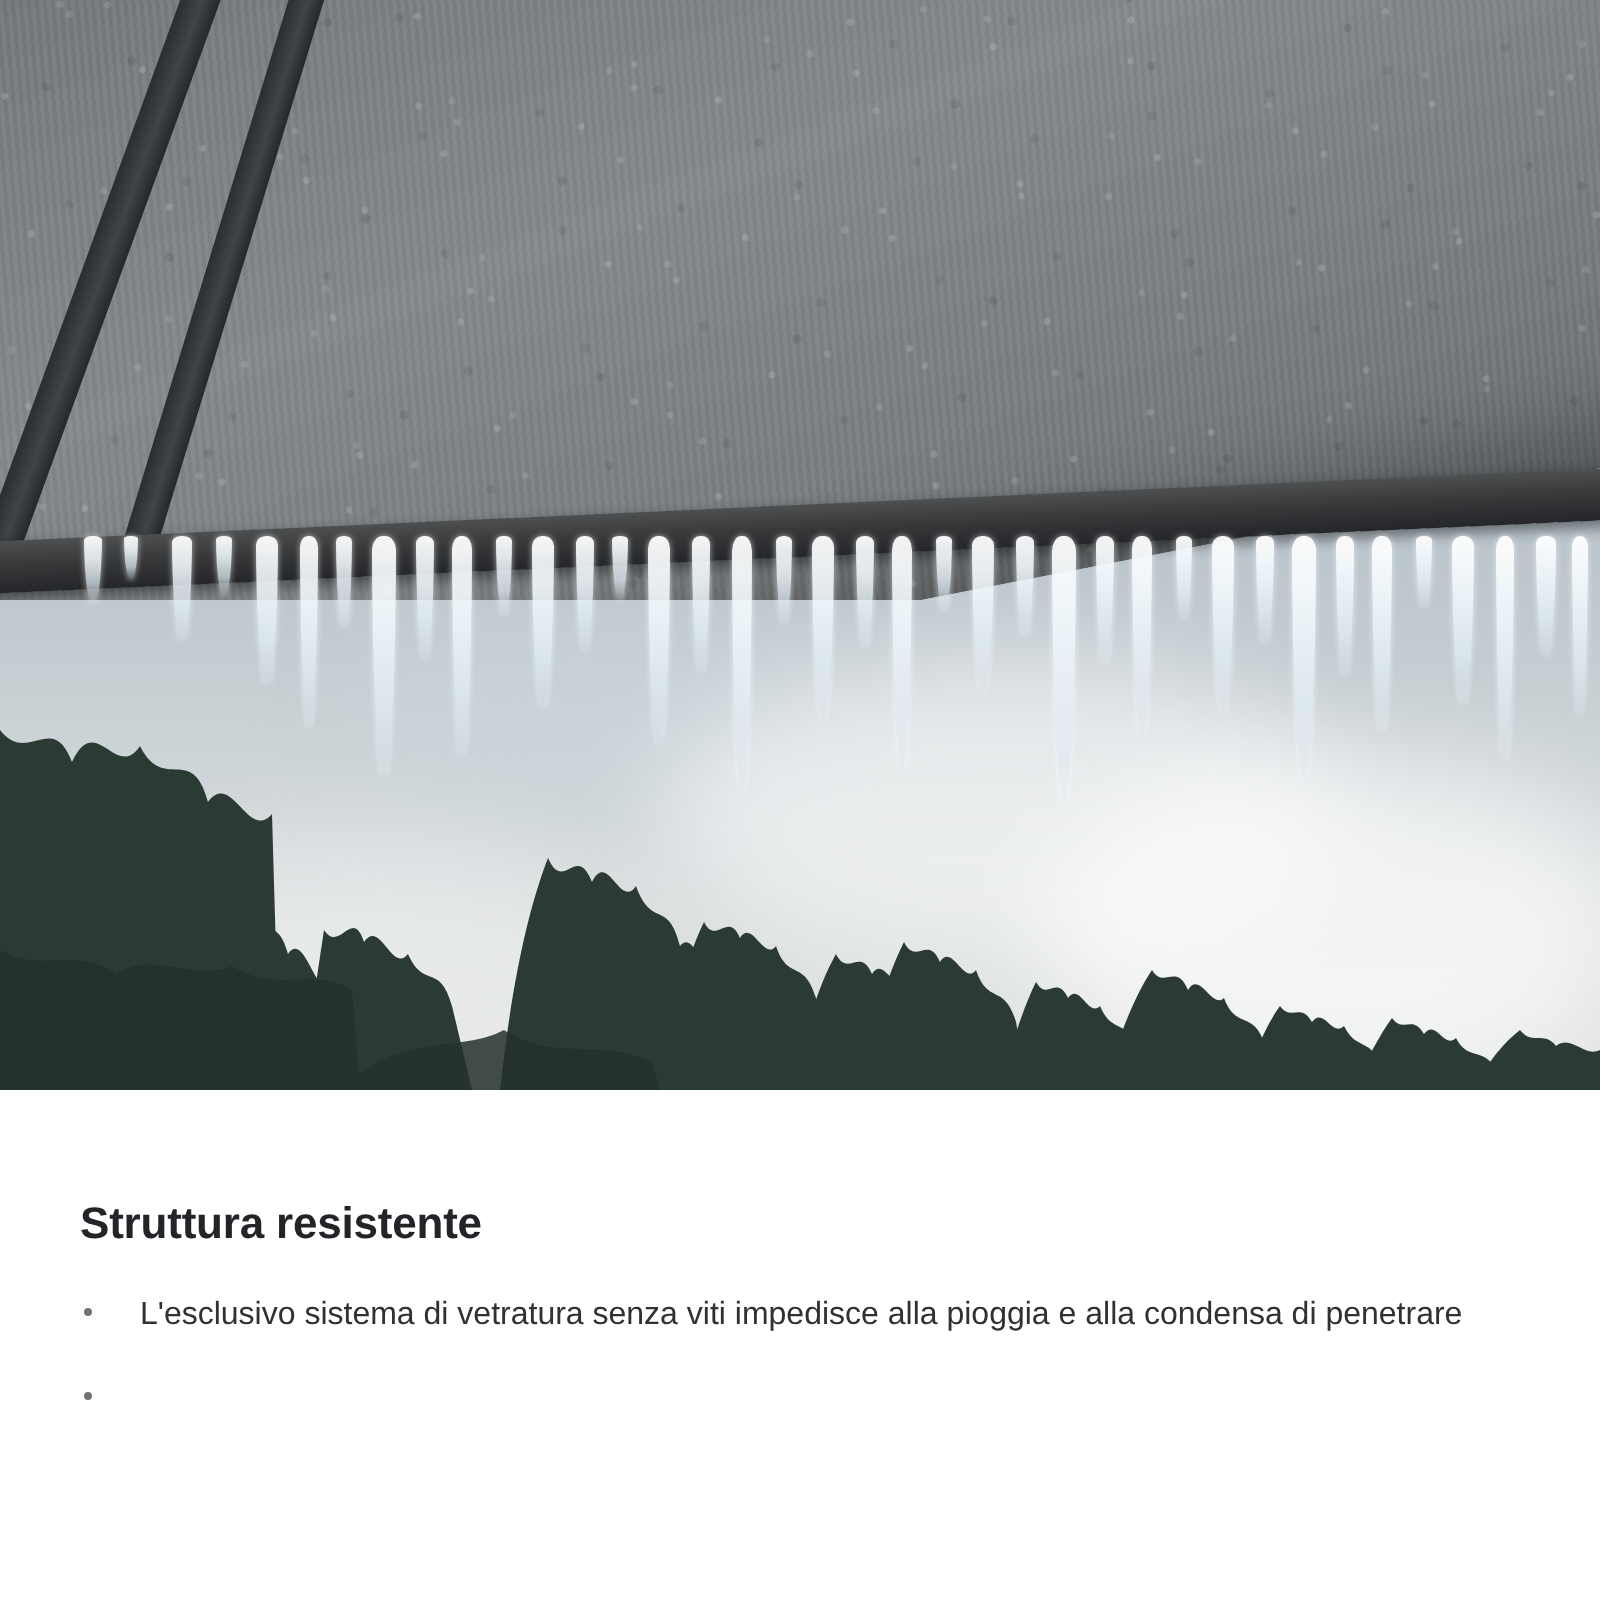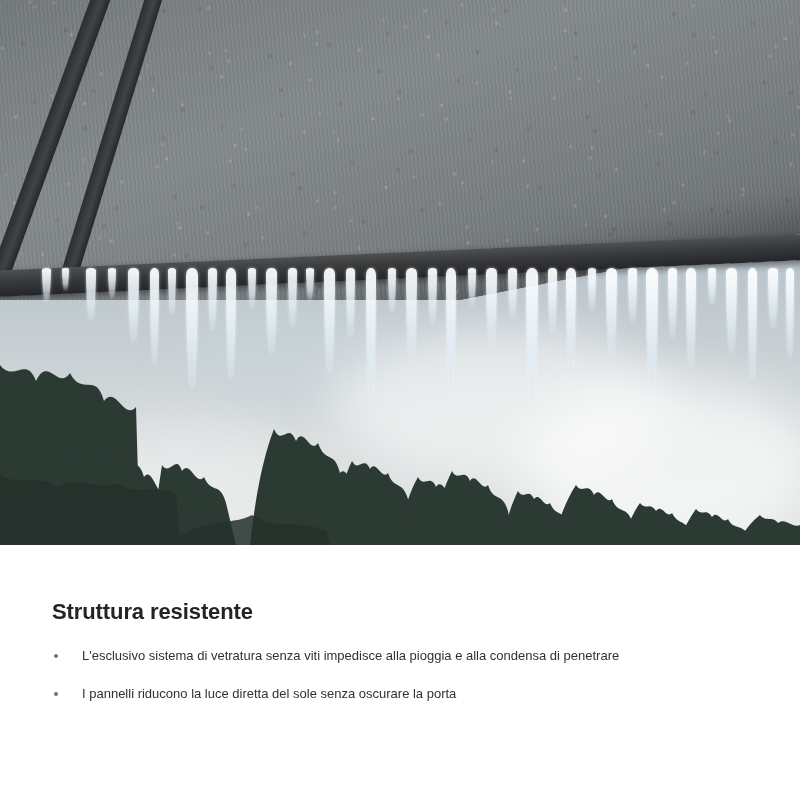--- a/index.html
+++ b/index.html
@@ -150,41 +150,41 @@
       rgba(240,248,252,0.88) 35%,
       rgba(226,238,246,0.72) 70%,
       rgba(220,234,244,0.25) 100%);
     border-radius: 45% 45% 50% 50% / 6% 6% 96% 96%;
     box-shadow: 0 0 3px rgba(255,255,255,0.6);
   }
 
   
   .content {
     flex: 1;
-    padding: 54px 52px 0 52px;
+    padding: 54px 52px 0 40px;
     box-sizing: border-box;
     background: #ffffff;
   }
   .heading {
     font-size: 22px;
     font-weight: bold;
     color: #222428;
     margin: 0 0 22px 0;
     letter-spacing: -0.1px;
   }
   ul.bullets {
     list-style: none;
     margin: 0;
     padding: 0;
   }
   ul.bullets li {
     position: relative;
     padding-left: 30px;
     margin-bottom: 20px;
-    font-size: 13px;
+    font-size: 16px;
     line-height: 1.35;
     color: #2f3134;
   }
   ul.bullets li .dot {
     position: absolute;
     left: 2px;
     top: 7px;
     width: 4px;
     height: 4px;
     background: #6f7376;
@@ -292,18 +292,17 @@
 
   <div class="content">
     <h2 class="heading">Struttura resistente</h2>
     <ul class="bullets">
       <li>
         <span class="dot"></span>
         <span>L'esclusivo sistema di vetratura senza viti impedisce alla pioggia e alla condensa di penetrare</span>
       </li>
       <li>
         <span class="dot"></span>
-        <span>I pannelli riducono la luce diretta del sole senza oscurare la porta</span>
       </li>
     </ul>
   </div>
 
 </div>
 
 </body></html>

